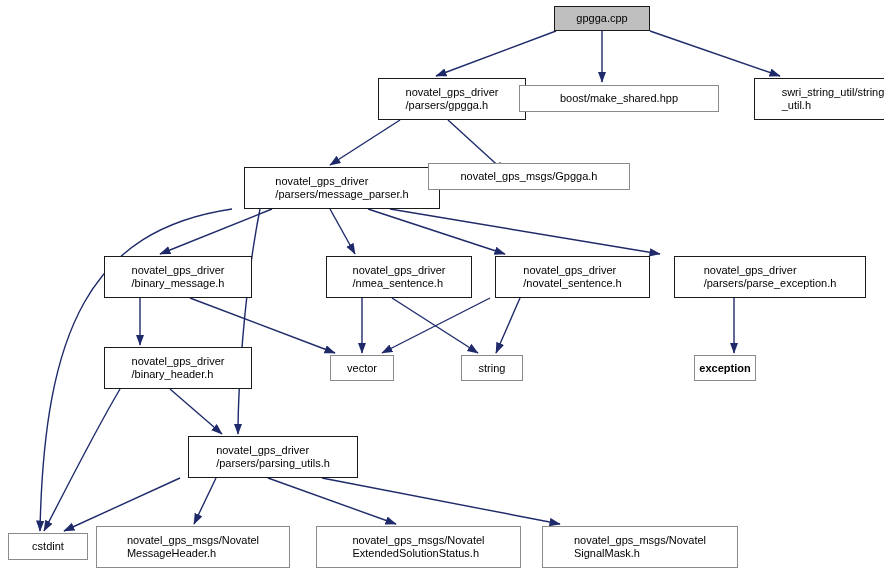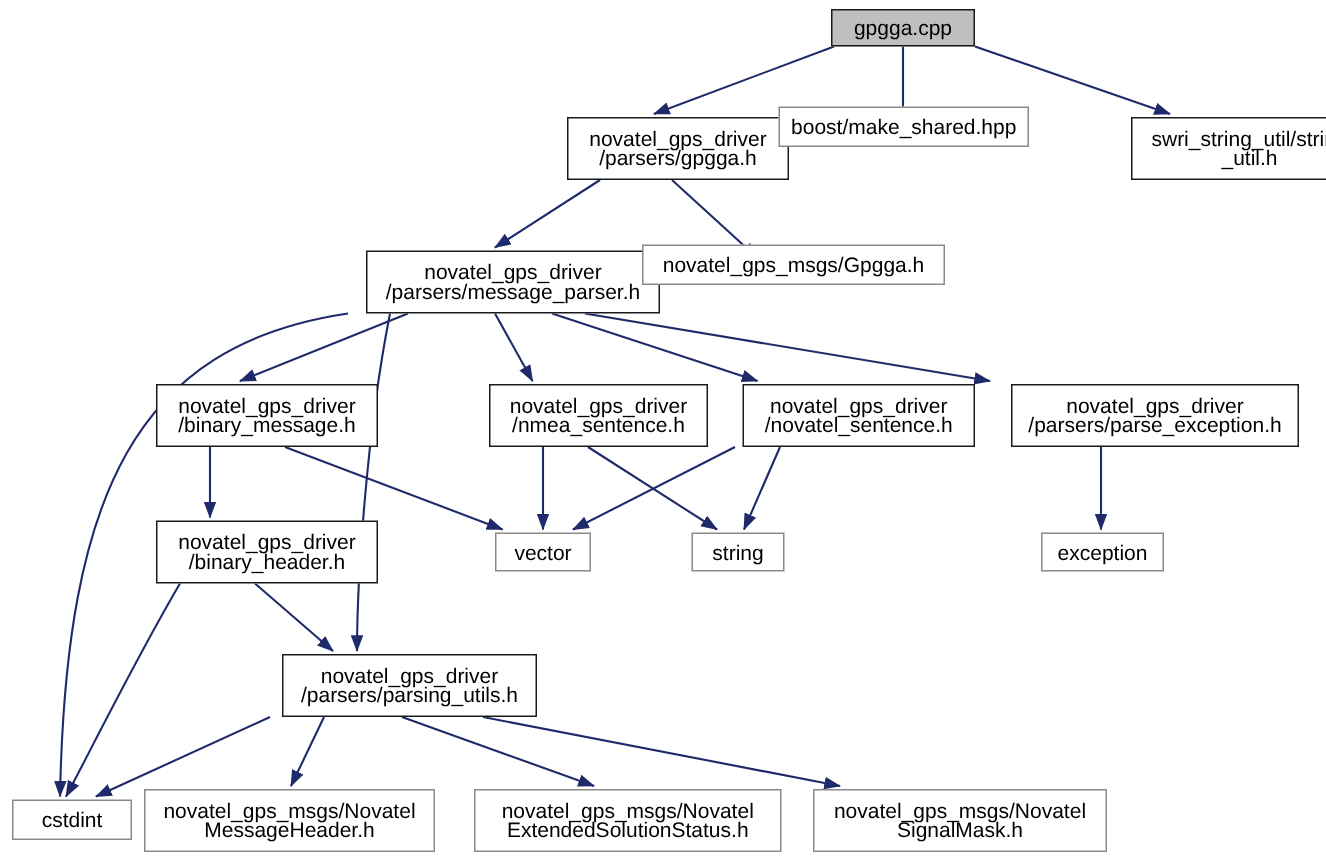--- a/index.html
+++ b/index.html
@@ -14,22 +14,21 @@
     background: #ffffff;
     font-family: "Liberation Sans", sans-serif;
     overflow: hidden;
   }
   .node {
     position: absolute;
     box-sizing: border-box;
     display: flex;
     align-items: center;
     justify-content: center;
-    text-align: center;
-    font-size: 14px;
+    font-size: 11px;
     line-height: 13px;
     color: #000000;
     background: #ffffff;
     border: 1px solid #8a8a8a;
     white-space: pre;
     letter-spacing: 0px;
   }
   .node.strong {
     border: 1px solid #1a1a1a;
     margin-left: 36px;
@@ -81,39 +80,39 @@
         <path d="M 180 478 L 64 531"></path>
         <path d="M 216 478 L 194 524"></path>
         <path d="M 268 478 L 396 524"></path>
         <path d="M 322 478 L 560 524"></path>
       </g>
   </svg>
   <div id="node-layer">
       <div class="node root" style="left: 554px; top: 6px; width: 96px; height: 25px;">gpgga.cpp</div>
       <div class="node strong" style="left: 342px; top: 78px; width: 148px; height: 42px;">novatel_gps_driver
 /parsers/gpgga.h</div>
-      <div class="node " style="left: 519px; top: 71px; width: 167px; height: 27px;">boost/make_shared.hpp</div>
+      <div class="node " style="left: 519px; top: 85px; width: 200px; height: 27px;">boost/make_shared.hpp</div>
       <div class="node strong" style="left: 718px; top: 78px; width: 158px; height: 42px;">swri_string_util/string
 _util.h</div>
       <div class="node strong" style="left: 208px; top: 167px; width: 196px; height: 42px;">novatel_gps_driver
 /parsers/message_parser.h</div>
       <div class="node " style="left: 428px; top: 163px; width: 202px; height: 27px;">novatel_gps_msgs/Gpgga.h</div>
       <div class="node strong" style="left: 68px; top: 256px; width: 148px; height: 42px;">novatel_gps_driver
 /binary_message.h</div>
       <div class="node strong" style="left: 290px; top: 256px; width: 146px; height: 42px;">novatel_gps_driver
 /nmea_sentence.h</div>
       <div class="node strong" style="left: 459px; top: 256px; width: 155px; height: 42px;">novatel_gps_driver
 /novatel_sentence.h</div>
       <div class="node strong" style="left: 638px; top: 256px; width: 192px; height: 42px;">novatel_gps_driver
 /parsers/parse_exception.h</div>
       <div class="node strong" style="left: 68px; top: 347px; width: 148px; height: 42px;">novatel_gps_driver
 /binary_header.h</div>
       <div class="node " style="left: 330px; top: 355px; width: 64px; height: 26px;">vector</div>
       <div class="node " style="left: 461px; top: 355px; width: 62px; height: 26px;">string</div>
-      <div class="node " style="left: 694px; top: 355px; width: 82px; height: 26px;">exception</div>
+      <div class="node " style="left: 694px; top: 355px; width: 62px; height: 26px; font-weight: bold;">exception</div>
       <div class="node strong" style="left: 152px; top: 436px; width: 170px; height: 42px;">novatel_gps_driver
 /parsers/parsing_utils.h</div>
       <div class="node " style="left: 8px; top: 533px; width: 80px; height: 27px;">cstdint</div>
       <div class="node " style="left: 96px; top: 526px; width: 194px; height: 42px;">novatel_gps_msgs/Novatel
 MessageHeader.h</div>
       <div class="node " style="left: 316px; top: 526px; width: 205px; height: 42px;">novatel_gps_msgs/Novatel
 ExtendedSolutionStatus.h</div>
       <div class="node " style="left: 542px; top: 526px; width: 196px; height: 42px;">novatel_gps_msgs/Novatel
 SignalMask.h</div>
     </div>

